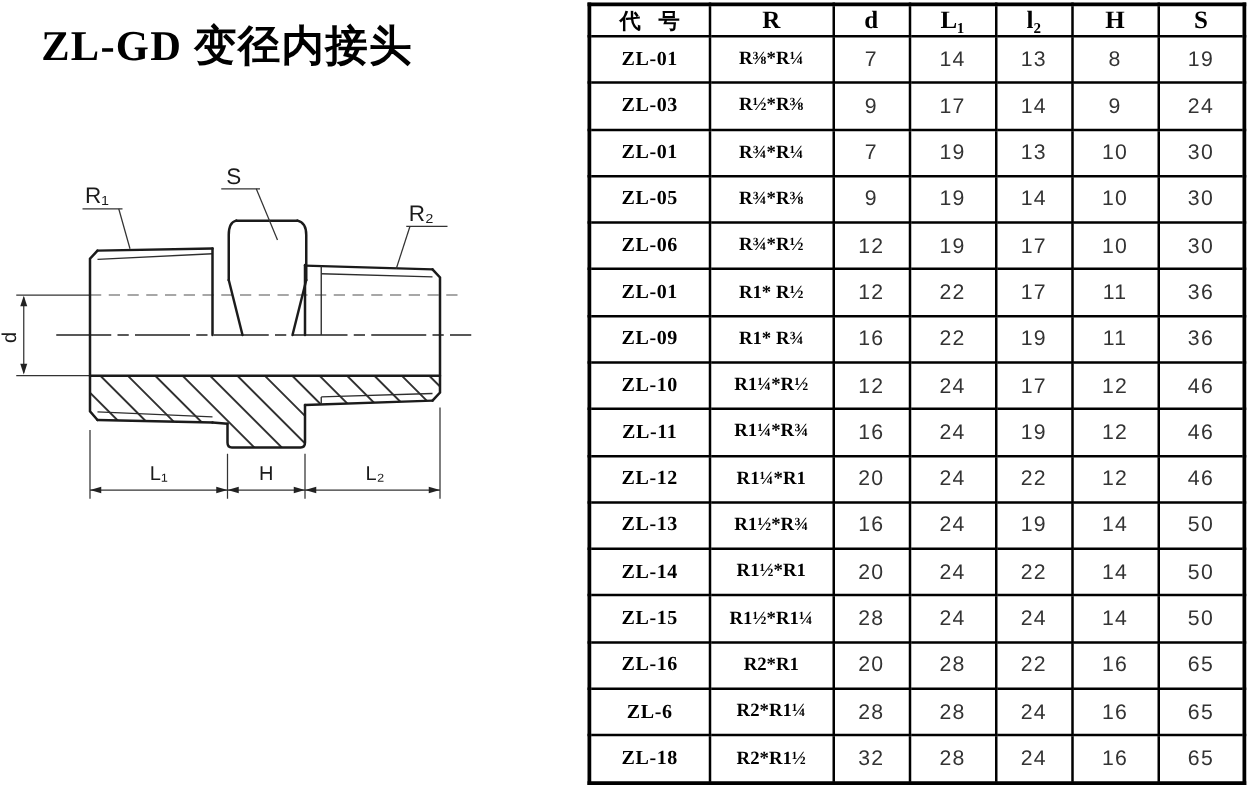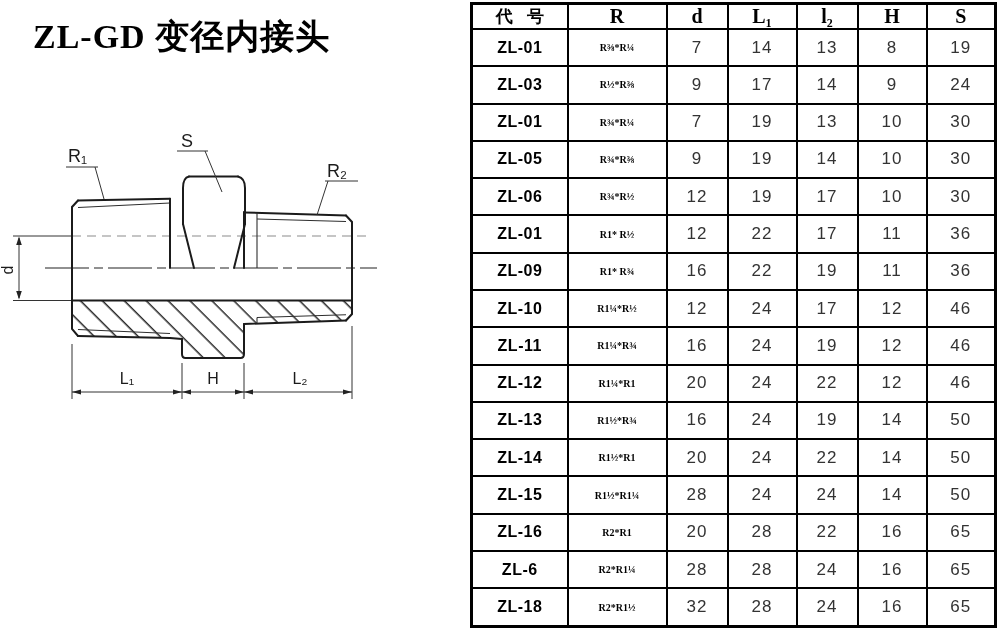--- a/index.html
+++ b/index.html
@@ -18,22 +18,22 @@
   table.spec{
     width:100%;height:100%;border-collapse:collapse;table-layout:fixed;
     border:3px solid #000;
   }
   table.spec th,table.spec td{
     border:2px solid #000;text-align:center;vertical-align:middle;
     padding:0;overflow:hidden;white-space:nowrap;
   }
   th.h-cjk{font-family:"Liberation Serif","DejaVu Serif",serif;font-weight:bold;font-size:17px;letter-spacing:5px;text-indent:5px;}
   th.h-sym{font-family:"Liberation Serif","DejaVu Serif",serif;font-weight:bold;font-size:20px;}
-  td.c-code{font-family:Liberation Sans, sans-serif;font-weight:bold;font-size:16px;letter-spacing:.5px;}
-  td.c-r{font-family:"Liberation Serif","DejaVu Serif",serif;font-weight:bold;font-size:10px;text-align:left;padding-left:12px;}
+  td.c-code{font-family:Liberation Serif, serif;font-weight:bold;font-size:16px;letter-spacing:.5px;}
+  td.c-r{font-family:"Liberation Serif","DejaVu Serif",serif;font-weight:bold;font-size:15px;text-align:left;padding-left:12px;}
   td.c-num{font-family:"Liberation Sans","DejaVu Sans",sans-serif;font-weight:400;font-size:17px;color:#333;letter-spacing:1px;}
   
   .ol{stroke:#1b1b1b;stroke-width:2;fill:none;stroke-linecap:round;}
   .thin{stroke:#2e2e2e;stroke-width:1.1;fill:none;}
   .dim{stroke:#333;stroke-width:1;fill:none;}
   .hid{stroke:#8b8b8b;stroke-width:1.2;fill:none;stroke-dasharray:9 6;}
   .axis{stroke:#222;stroke-width:1.2;fill:none;stroke-dasharray:44 5 9 5;}
   .arr{fill:#222;stroke:none;}
   .lbl{font-family:"Liberation Sans","DejaVu Sans",sans-serif;font-size:18px;fill:#1b1b1b;}
   .dlbl{font-family:"Liberation Sans","DejaVu Sans",sans-serif;font-size:16px;fill:#1b1b1b;}

